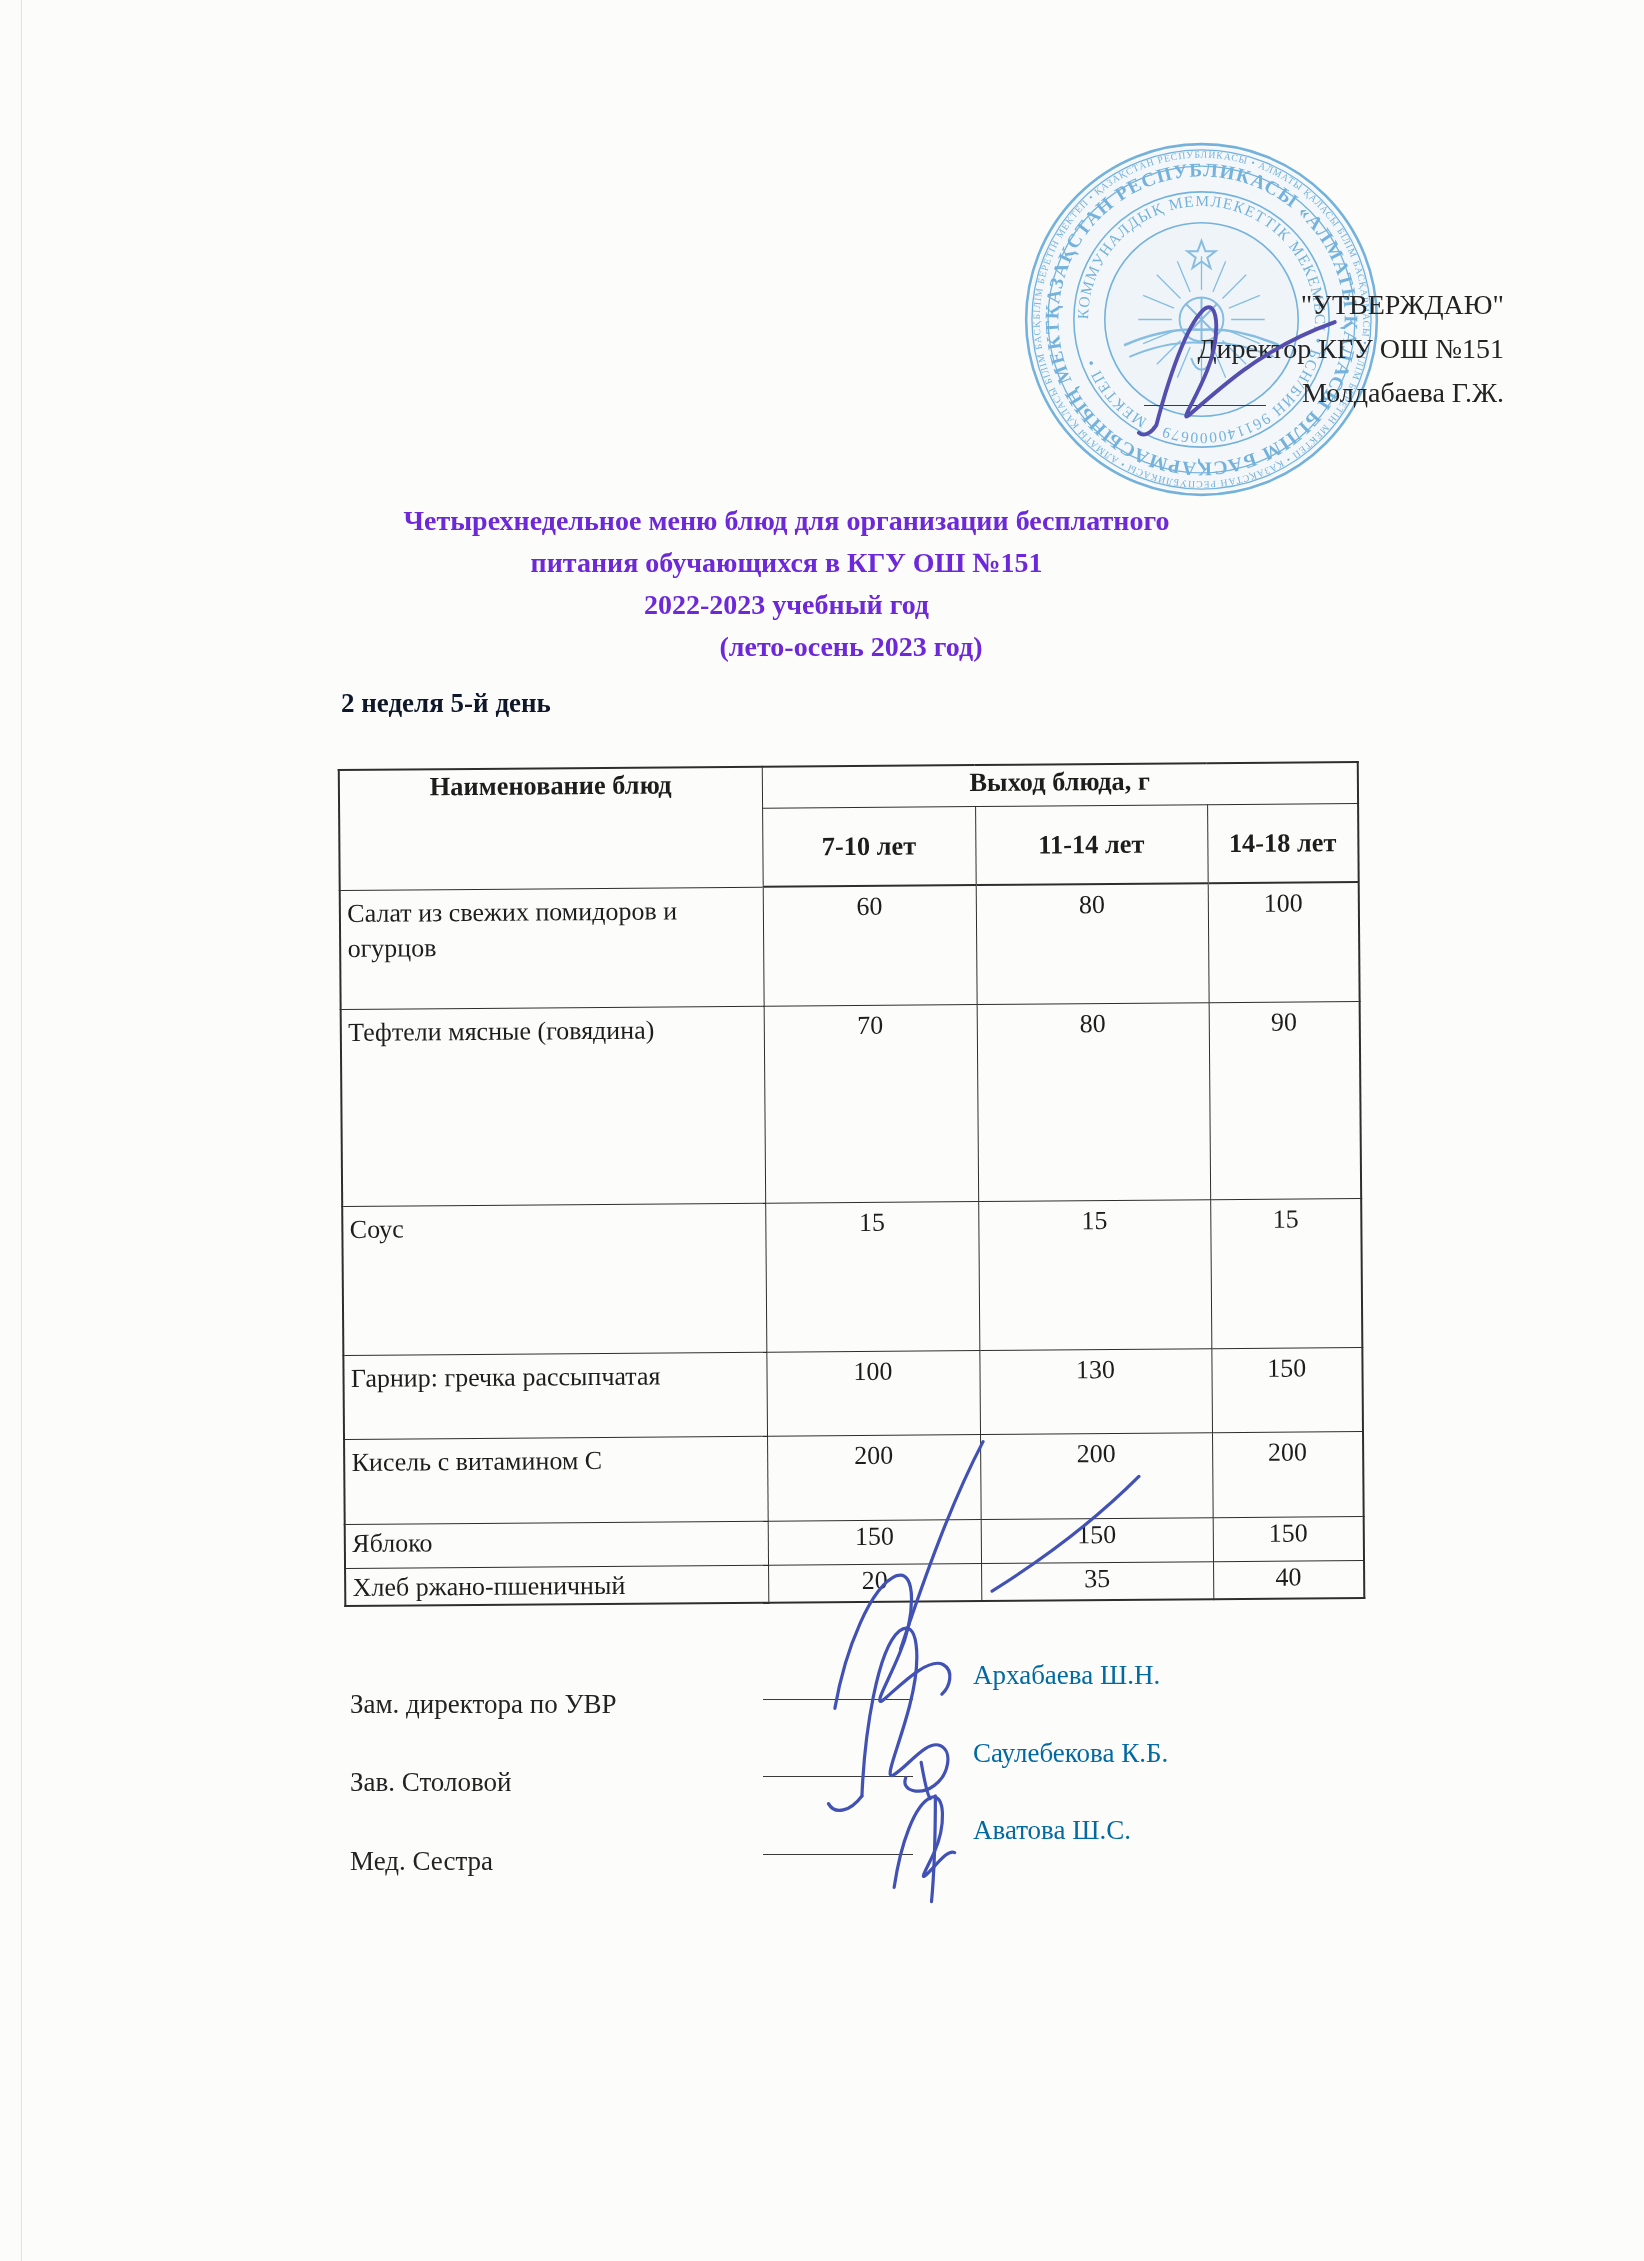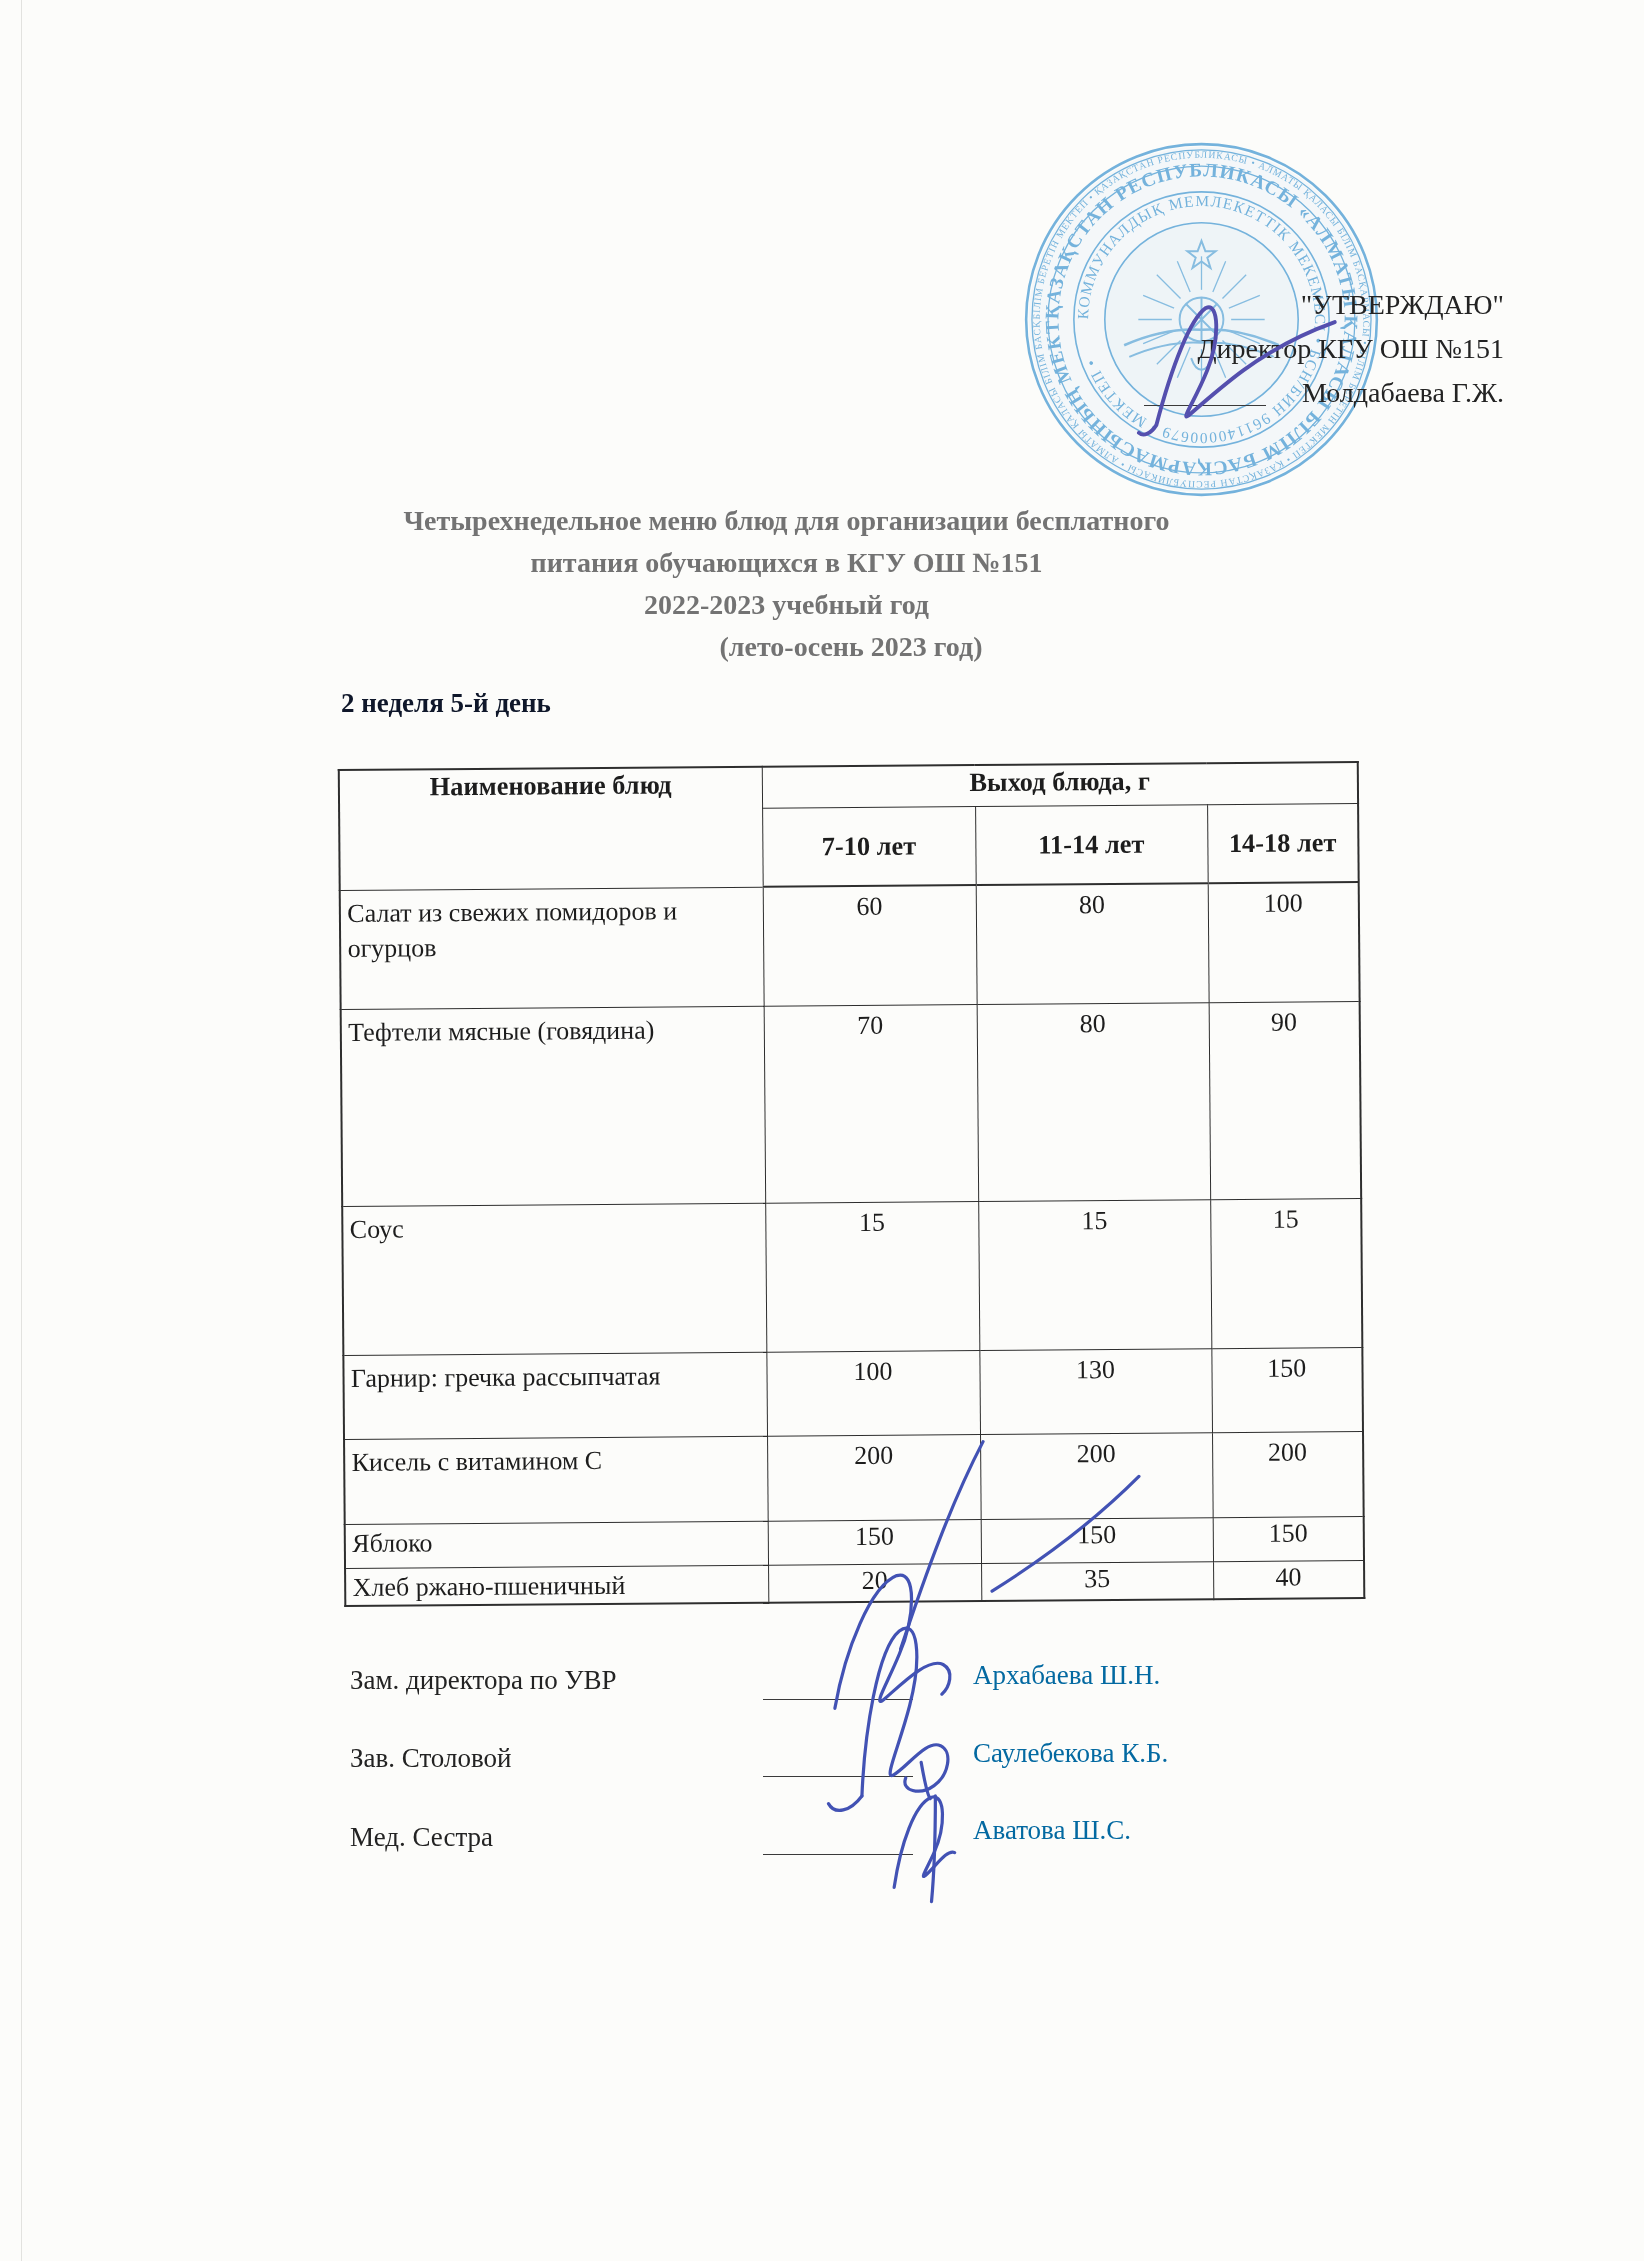--- a/index.html
+++ b/index.html
@@ -18,21 +18,21 @@
 
   
   .approval{
     position:absolute;right:140px;top:283px;width:580px;
     text-align:right;font-size:28px;line-height:44px;color:#232323;
   }
 
   
   .title{
     position:absolute;left:271px;top:500px;width:1031px;
-    text-align:center;font-weight:bold;font-size:28px;line-height:42px;color:#737373;
+    text-align:center;font-weight:bold;font-size:28px;line-height:42px;color:#6d28d9;
   }
   .title .shift-right{padding-left:129px;}
 
   .subtitle{
     position:absolute;left:341px;top:688px;
     font-weight:bold;font-size:27px;color:#0f172a;
   }
 
   
   .table-wrap{
@@ -51,21 +51,21 @@
   tr.hr2 th{height:75px;font-weight:bold;font-size:26.4px;vertical-align:middle;text-align:center;border-bottom-width:2.6px;}
   th.dish-h{font-weight:bold;font-size:26.4px;vertical-align:middle;text-align:center;}
   td.dish{padding:5.2px 5.2px 0 6.4px;line-height:1.35;text-align:left;}
   td.num{text-align:center;padding-top:5.2px;}
   tr.r0{height:119px;} tr.r1{height:197px;} tr.r2{height:149px;}
   tr.r3{height:84px;} tr.r4{height:85px;}
   tr.r5{height:44px;}  tr.r6{height:37px;}
   tr.r5 td,tr.r6 td{padding-top:1.3px;}
 
   
-  .sig-role{position:absolute;left:350px;font-size:27px;color:#232323;}
+  .sig-role{position:absolute;left:350px;font-size:27px;color:#232323;margin-top:24px;}
   .sig-name{position:absolute;left:973px;font-size:27px;color:#0369a1;}
   .sig-line{position:absolute;width:150px;border-bottom:1.9px solid #3a3a3a;height:0;}
 
   .ink-overlay{position:absolute;left:0;top:0;pointer-events:none;}
 </style>
 </head>
 <body>
 
 <div class="page">
 

